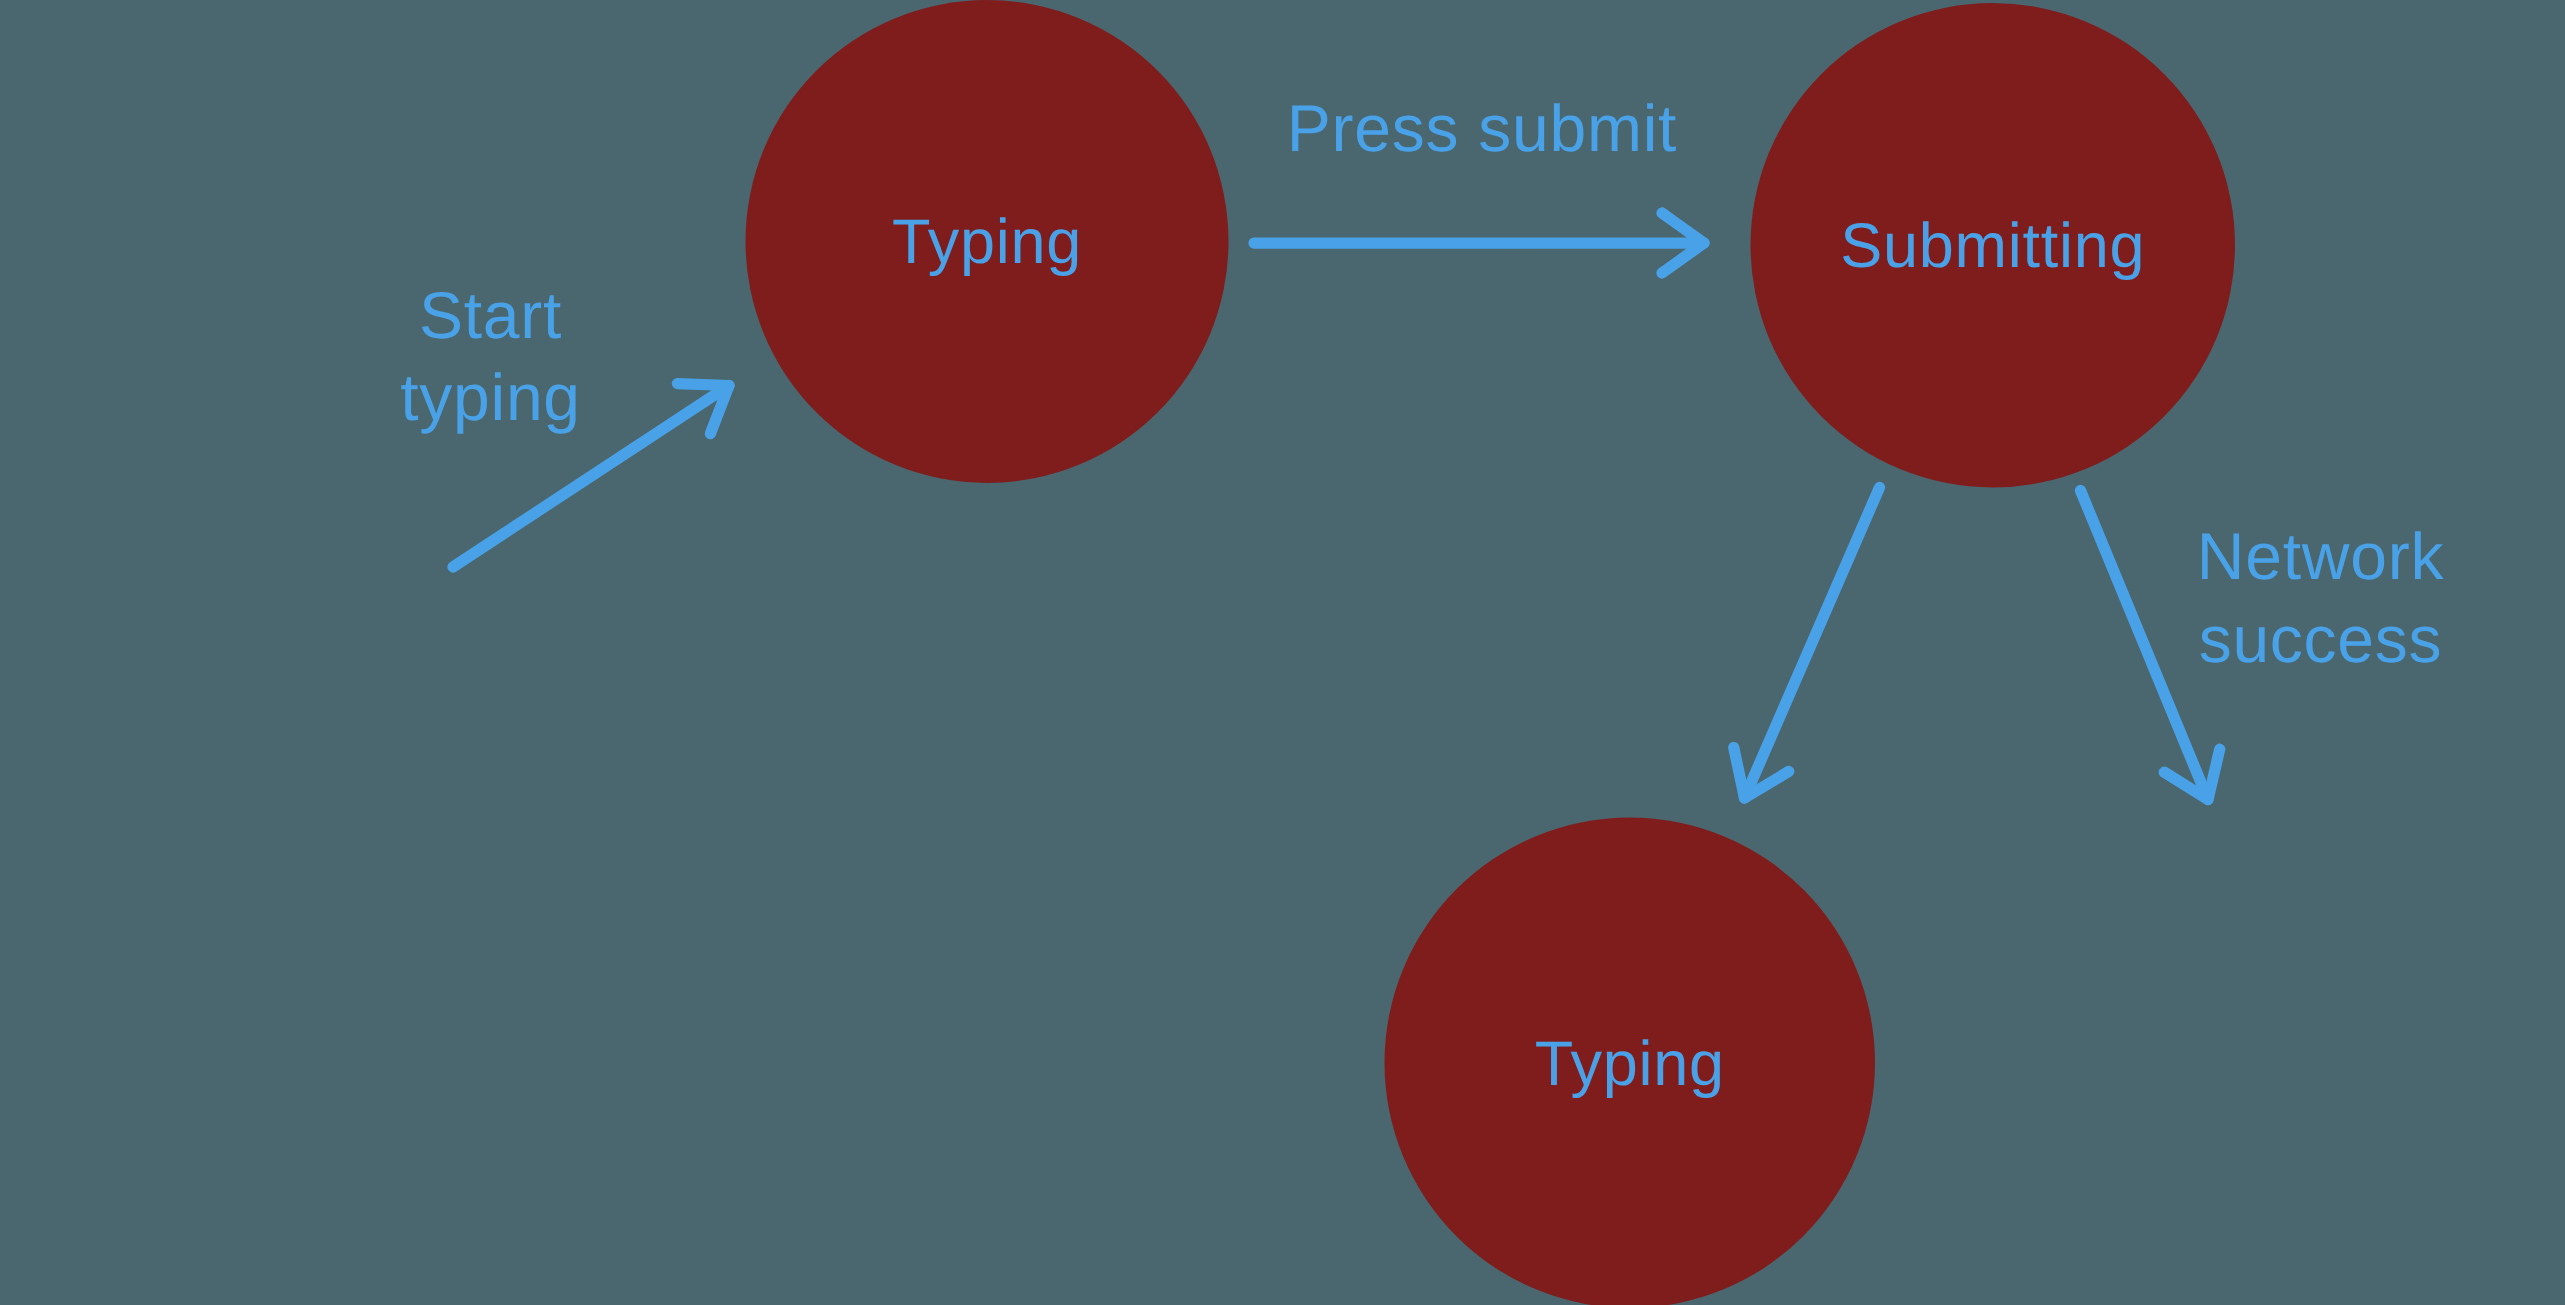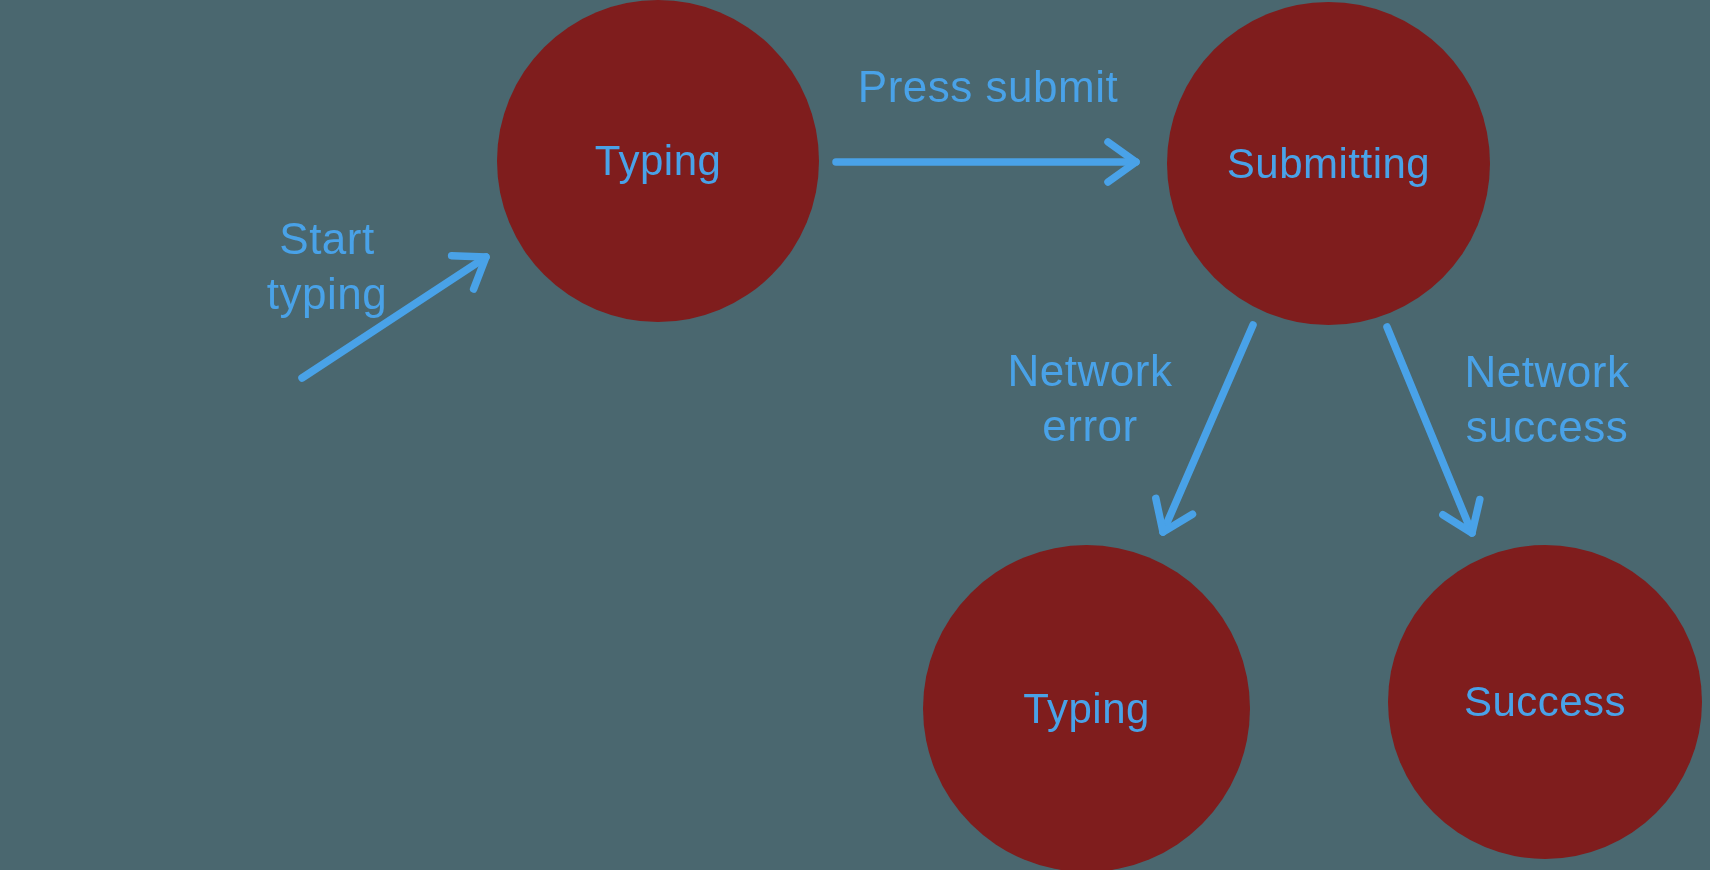--- a/index.html
+++ b/index.html
@@ -75,25 +75,21 @@
   </div>
 
   <div class="node" style="left:1167px; top:2px; width:323px; height:323px;">
     <span class="node-label">Submitting</span>
   </div>
 
   <div class="node" style="left:923px; top:545px; width:327px; height:327px;">
     <span class="node-label">Typing</span>
   </div>
 
-  <div class="node" style="left:1388px; top:545px; width:314px; height:314px;">
-    <span class="node-label">Success</span>
-  </div>
 
-  <div class="edge-label" style="left:327px; top:238px; width:180px;margin-top:28px;">Start typing</div>
+  <div class="edge-label" style="left:327px; top:238px; width:180px;">Start typing</div>
 
   <div class="edge-label nowrap" style="left:988px; top:86px;">Press submit</div>
 
-  <div class="edge-label" style="left:1090px; top:398px; width:200px;">Network error</div>
 
   <div class="edge-label" style="left:1547px; top:399px; width:210px;">Network success</div>
 
 </div>
 
 </body></html>

